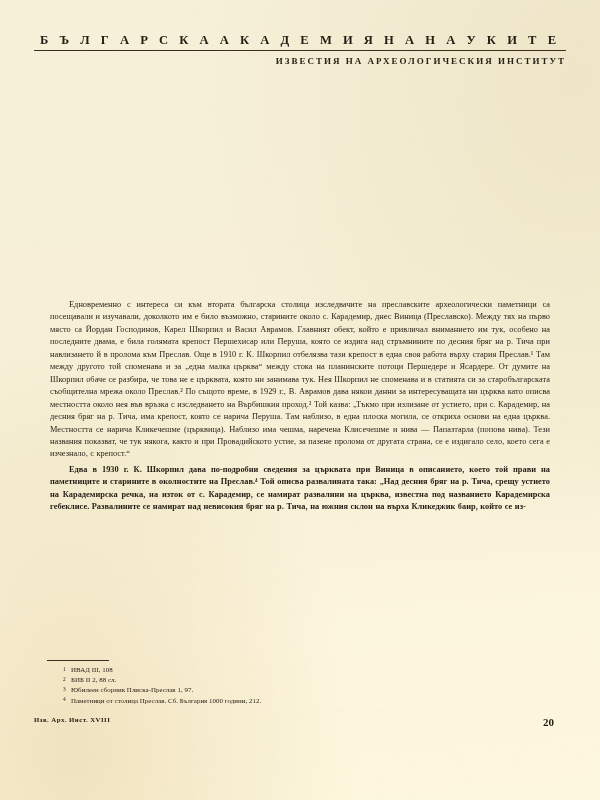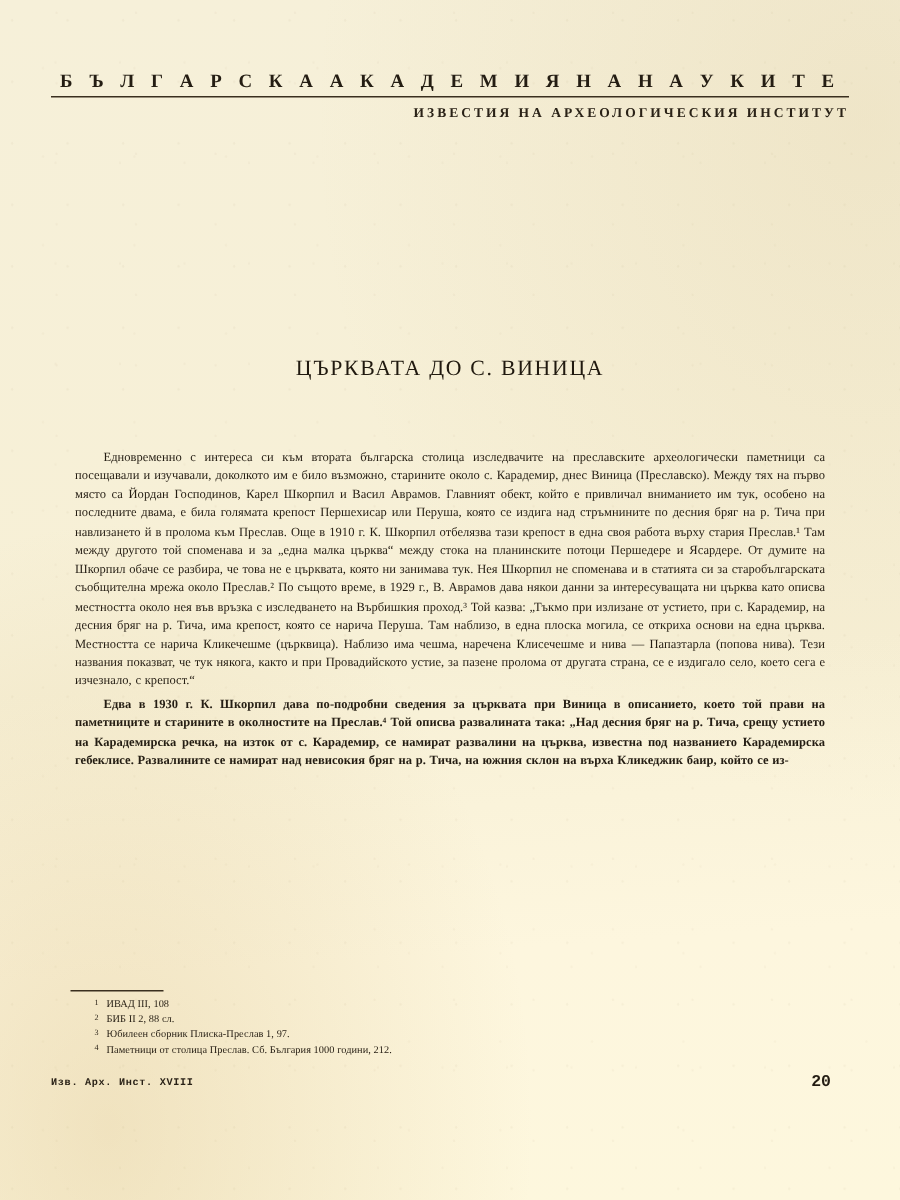--- a/index.html
+++ b/index.html
@@ -37,21 +37,21 @@
       radial-gradient(circle at 47% 77%, rgba(140,115,70,0.05) 0 0.6px, transparent 1px),
       radial-gradient(circle at 86% 62%, rgba(140,115,70,0.05) 0 0.6px, transparent 1px);
     background-size: 37px 41px, 53px 47px, 61px 59px, 43px 67px;
     opacity: .85;
   }
 
   
   .masthead {
     position: absolute;
     left: 34px;
-    top: 47px;
+    top: 33px;
     width: 532px;
     text-align: center;
   }
   .mast-line1 {
     font-size: 12.6px;
     font-weight: bold;
     letter-spacing: 4.0px;
     color: #241d13;
     white-space: nowrap;
     padding-bottom: 2px;
@@ -152,23 +152,22 @@
     font-size: 5.4px;
   }
 
   
   .footer {
     position: absolute;
     left: 34px;
     top: 716px;
     width: 532px;
     display: flex;
-    align-items: center;
+    align-items: flex-start;
     justify-content: space-between;
-    font-family: Liberation Mono, monospace;
   }
   .footer-left {
     font-size: 6.8px;
     font-weight: bold;
     letter-spacing: 0.45px;
     color: #2a2217;
   }
   .footer-page {
     font-size: 11px;
     font-weight: bold;
@@ -180,21 +179,20 @@
 <body>
 
 <div class="page">
 
   <header class="masthead">
     <span class="mast-line1">Б Ъ Л Г А Р С К А   А К А Д Е М И Я   Н А   Н А У К И Т Е</span>
     <span class="mast-line2">ИЗВЕСТИЯ НА АРХЕОЛОГИЧЕСКИЯ ИНСТИТУТ</span>
   </header>
 
   <div class="title-block">
-    <span class="article-title">ЦЪРКВАТА ДО С. ВИНИЦА</span>
   </div>
 
   <div class="body-text">
     <p class="para">Едновременно с интереса си към втората българска столица изследвачите на преславските археологически паметници са посещавали и изучавали, доколкото им е било възможно, старините около с. Карадемир, днес Виница (Преславско). Между тях на първо място са Йордан Господинов, Карел Шкорпил и Васил Аврамов. Главният обект, който е привличал вниманието им тук, особено на последните двама, е била голямата крепост Першехисар или Перуша, която се издига над стръмнините по десния бряг на р. Тича при навлизането й в пролома към Преслав. Още в 1910 г. К. Шкорпил отбелязва тази крепост в една своя работа върху стария Преслав.¹ Там между другото той споменава и за „една малка църква“ между стока на планинските потоци Першедере и Ясардере. От думите на Шкорпил обаче се разбира, че това не е църквата, която ни занимава тук. Нея Шкорпил не споменава и в статията си за старобългарската съобщителна мрежа около Преслав.² По същото време, в 1929 г., В. Аврамов дава някои данни за интересуващата ни църква като описва местността около нея във връзка с изследването на Върбишкия проход.³ Той казва: „Тъкмо при излизане от устието, при с. Карадемир, на десния бряг на р. Тича, има крепост, която се нарича Перуша. Там наблизо, в една плоска могила, се откриха основи на една църква. Местността се нарича Кликечешме (църквица). Наблизо има чешма, наречена Клисечешме и нива — Папазтарла (попова нива). Тези названия показват, че тук някога, както и при Провадийското устие, за пазене пролома от другата страна, се е издигало село, което сега е изчезнало, с крепост.“</p>
     <p class="para">Едва в 1930 г. К. Шкорпил дава по-подробни сведения за църквата при Виница в описанието, което той прави на паметниците и старините в околностите на Преслав.⁴ Той описва развалината така: „Над десния бряг на р. Тича, срещу устието на Карадемирска речка, на изток от с. Карадемир, се намират развалини на църква, известна под названието Карадемирска гебеклисе. Развалините се намират над невисокия бряг на р. Тича, на южния склон на върха Кликеджик баир, който се из-</p>
   </div>
 
   <div class="footnotes">
     <div class="fn-rule"></div>
     <ul class="fn-list">

